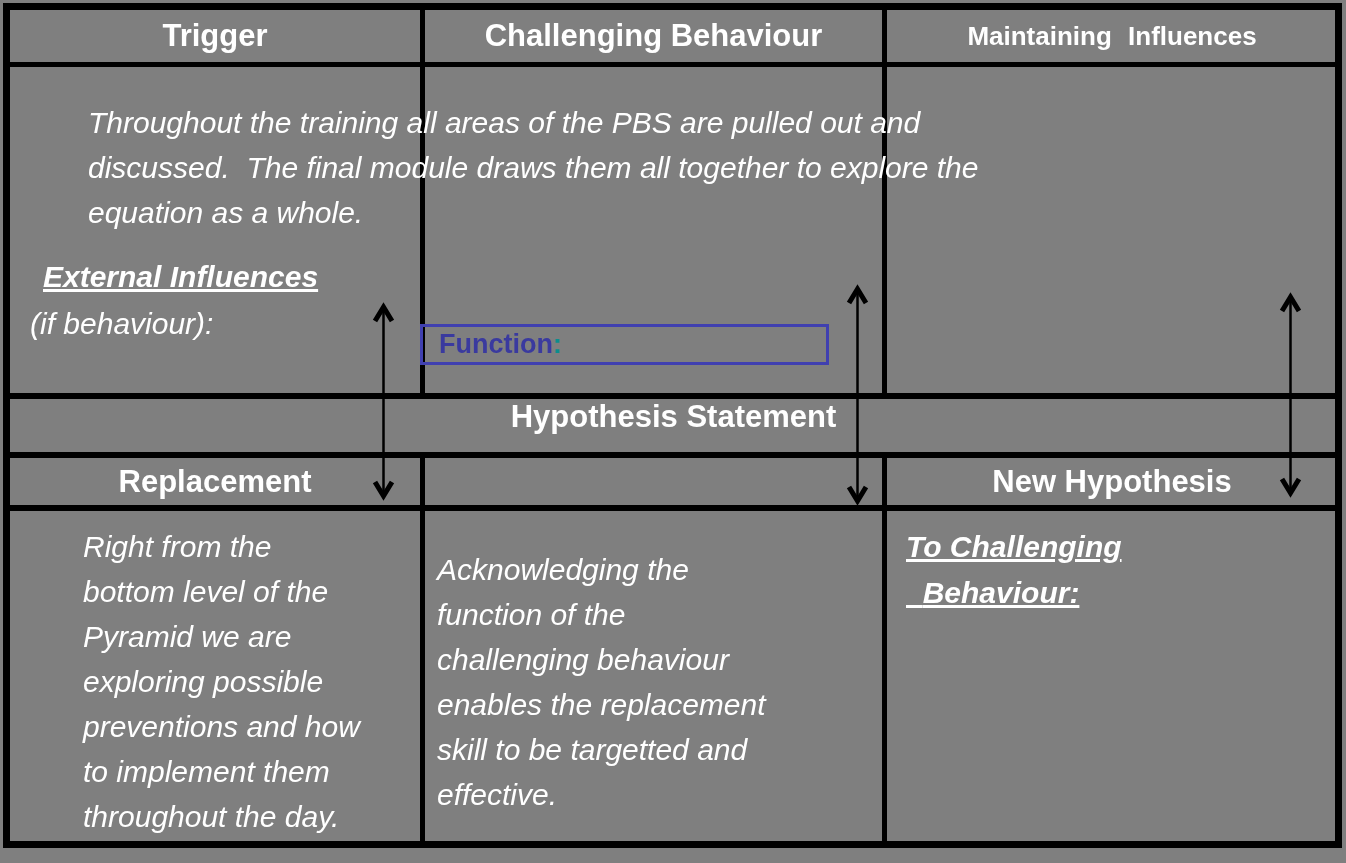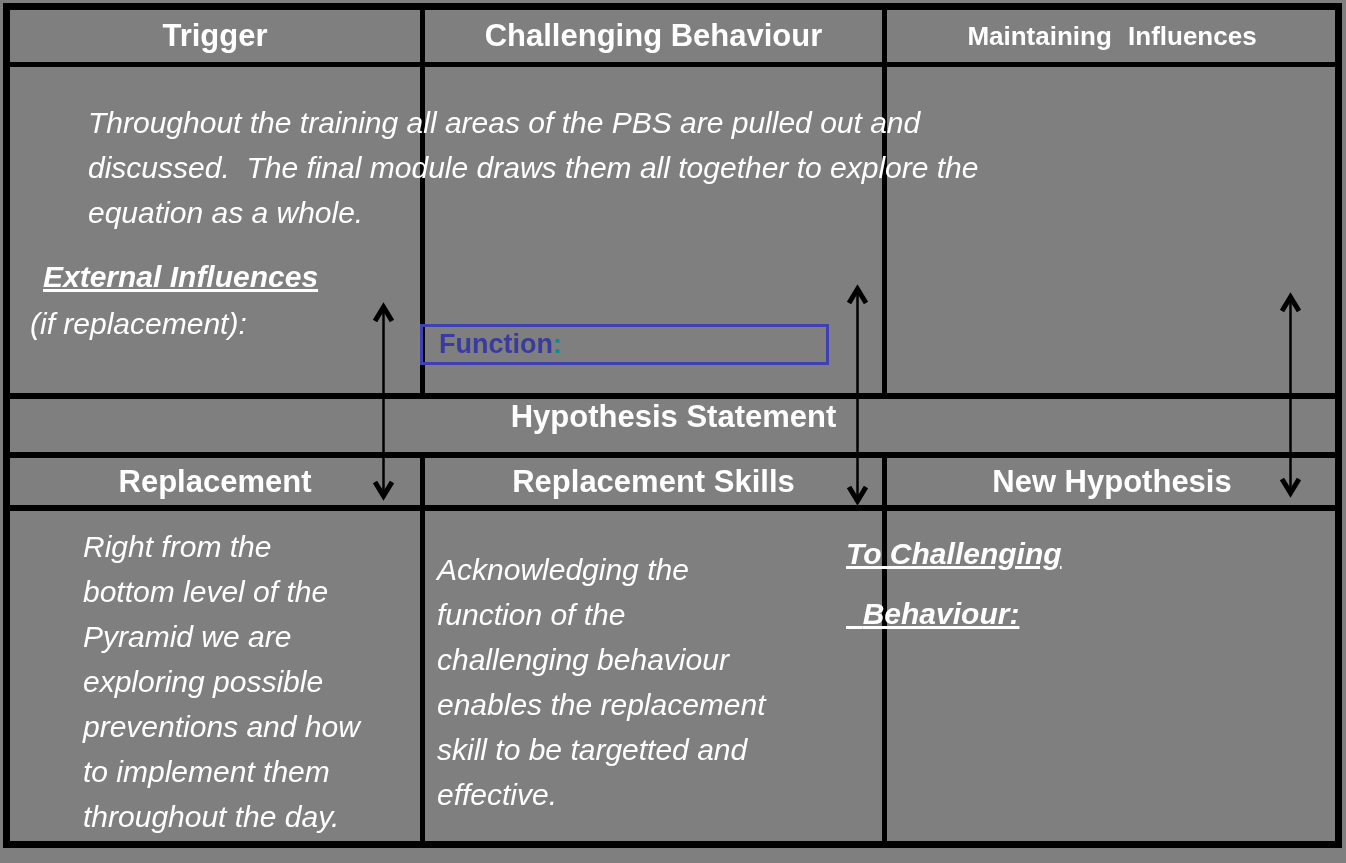--- a/index.html
+++ b/index.html
@@ -47,21 +47,21 @@
     position:absolute;color:#ffffff;font-size:30px;line-height:45px;
     white-space:pre-wrap;
     font-style:italic;
   }
   .intro{left:88px;top:100px;width:1240px;}
   .ext-title{left:27px;top:254px;font-weight:bold;text-decoration:underline;white-space:nowrap;margin-left:16px;}
   .ext-sub{left:30px;top:301px;white-space:nowrap;}
   .preventions-text{left:35px;top:524px;width:385px;margin-left:48px;}
   .replacement-text{left:437px;top:522px;width:445px;margin-top:25px;}
   .bold-underline{font-weight:bold;text-decoration:underline;}
-  .to-challenging{left:846px;top:524px;width:440px;line-height:60px;}
+  .to-challenging{left:906px;top:524px;width:440px;line-height:46px;}
   .to-new-skill{left:893px;top:752px;width:440px;white-space:nowrap;}
 
   
   .function-box{
     position:absolute;left:420px;top:324px;width:409px;height:41px;
     border:3px solid #4040b0;box-sizing:border-box;
     display:flex;align-items:center;
   }
   .function-box .inner{padding-left:16px;font-size:27px;font-weight:bold;color:#3a3a9f;}
   .function-colon{color:#0b8d8d;}
@@ -85,32 +85,31 @@
   <div class="vline v2-bottom"></div>
 
   <div class="hdr hdr-row1 hdr-trigger">Trigger</div>
   <div class="hdr hdr-row1 hdr-challenging">Challenging Behaviour</div>
   <div class="hdr hdr-row1 hdr-maintaining">Maintaining Influences</div>
 
   <div class="bodytext intro">Throughout the training all areas of the PBS are pulled out and
 discussed.  The final module draws them all together to explore the
 equation as a whole.</div>
   <div class="bodytext ext-title">External Influences</div>
-  <div class="bodytext ext-sub">(if replacement):</div>
+  <div class="bodytext ext-sub">(if behaviour):</div>
 
   <div class="function-box">
     <div class="inner">
       <span>Function</span><span class="function-colon">:</span>
     </div>
   </div>
 
   <div class="hdr hdr-hypothesis">Hypothesis Statement</div>
 
   <div class="hdr hdr-row2 hdr-preventions">Replacement</div>
-  <div class="hdr hdr-row2 hdr-replacement">Replacement Skills</div>
   <div class="hdr hdr-row2 hdr-newresponses">New Hypothesis</div>
 
   <div class="bodytext preventions-text">Right from the
 bottom level of the
 Pyramid we are
 exploring possible
 preventions and how
 to implement them
 throughout the day.</div>
   <div class="bodytext replacement-text">Acknowledging the

